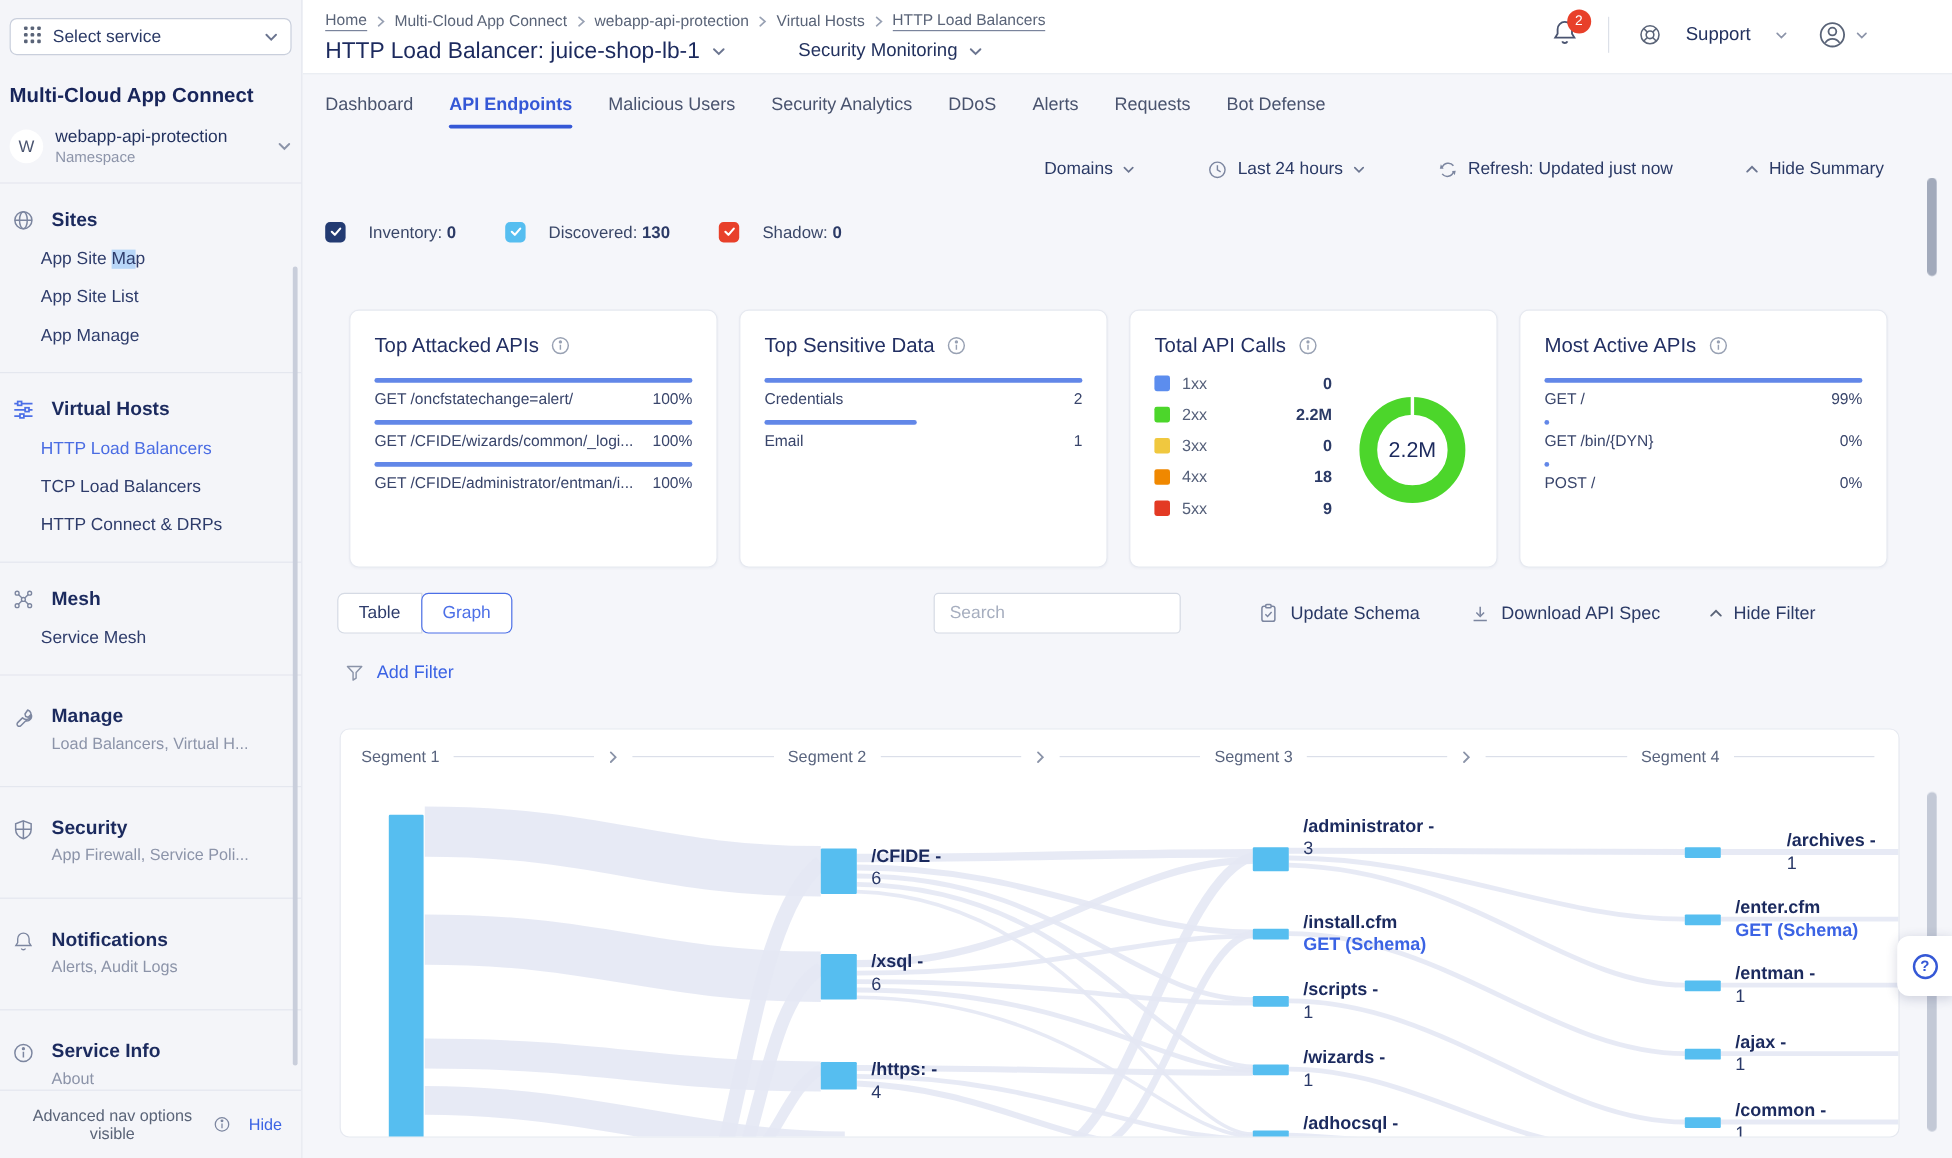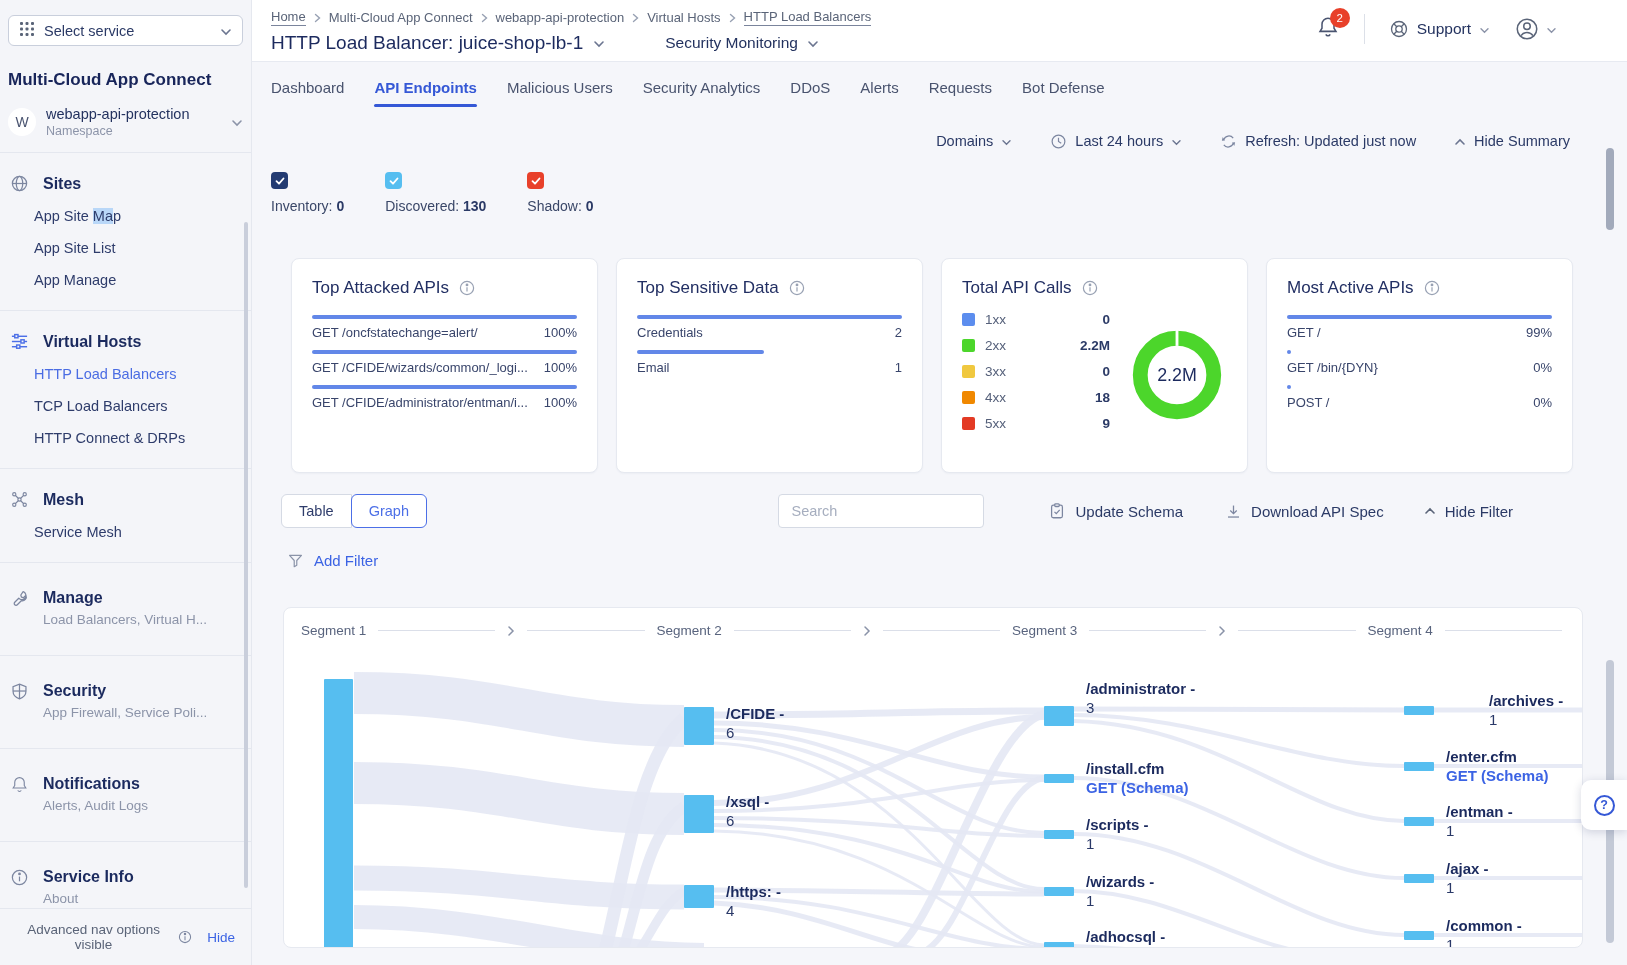--- a/index.html
+++ b/index.html
@@ -41,38 +41,38 @@
   .breadcrumb .sep { color:#98A1B3; display:flex; }
   .title-row { display:flex; align-items:center; margin-top:6px; }
   .page-title { font-size:19px; color:#1C2A5E; }
   .title-chev { margin-left:10px; color:#6B7590; }
   .subnav { display:flex; align-items:center; gap:9px; margin-left:60px; font-size:15.5px; color:#23325F; cursor:pointer; }
   .subnav .chev { color:#6B7590; }
   .top-right { position:absolute; right:70px; top:14px; display:flex; align-items:center; gap:24px; }
   .bell-wrap { position:relative; color:#4A5470; cursor:pointer; }
   .badge { position:absolute; top:-7px; right:-10px; min-width:20px; height:20px; border-radius:10px; background:#E8402A; color:#fff; font-size:11.5px; display:flex; align-items:center; justify-content:center; padding:0 5px; }
   .v-div { width:1px; height:30px; background:#DCE0E8; }
-  .support { display:flex; align-items:center; gap:8px; font-size:15.5px; color:#23325F; cursor:pointer; }
+  .support { display:flex; align-items:center; gap:20px; font-size:15.5px; color:#23325F; cursor:pointer; }
   .support .gico, .account .gico { color:#5A6478; display:flex; }
   .support .chev, .account .chev { color:#8C94A9; }
   .account { display:flex; align-items:center; gap:6px; cursor:pointer; }
 
   .tabs { display:flex; gap:30px; padding:0 0 0 19px; height:50px; align-items:stretch; }
   .tab { position:relative; display:flex; align-items:center; font-size:15px; color:#49536E; cursor:pointer; }
   .tab.active { color:#3558D6; font-weight:600; }
   .tab.active::after { content:""; position:absolute; left:0; right:0; bottom:5px; height:3px; border-radius:2px; background:#3558D6; }
 
   .content { padding-top:14px; }
-  .filters-row { display:flex; justify-content:flex-end; align-items:center; gap:38px; padding-right:57px; height:30px; font-size:14.5px; color:#2B3A66; }
+  .filters-row { display:flex; justify-content:flex-end; align-items:center; gap:60px; padding-right:57px; height:30px; font-size:14.5px; color:#2B3A66; }
   .f-item { display:flex; align-items:center; gap:8px; cursor:pointer; }
   .f-item .gico { color:#7C86A0; display:flex; }
   .f-item .chev { color:#6B7590; }
 
   .toggles-row { display:flex; align-items:center; gap:41px; padding-left:19px; margin-top:26px; height:22px; }
-  .cb-item { display:flex; align-items:flex-start; gap:9px; font-size:14px; color:#3A4768; cursor:pointer;flex-direction:column; }
+  .cb-item { display:flex; align-items:center; gap:19px; font-size:14px; color:#3A4768; cursor:pointer; }
   .cb-box { width:17px; height:17px; border-radius:4px; display:flex; align-items:center; justify-content:center; }
   .cb-item b { color:#2B3A66; }
 
   .cards-row { display:flex; gap:18px; margin:54px 0 0 39px; }
   .card { width:307px; height:215px; background:#fff; border:1px solid #E6E9F0; border-radius:8px; padding:19px 20px; box-shadow:0 1px 2px rgba(30,40,90,.04); }
   .card-title-row { display:flex; align-items:center; gap:10px; }
   .card-title { font-size:17px; font-weight:500; color:#222F63; }
   .info-ic { color:#98A1B3; display:flex; }
   .bar-rows { margin-top:17px; }
   .bar-row { margin-bottom:10px; }

